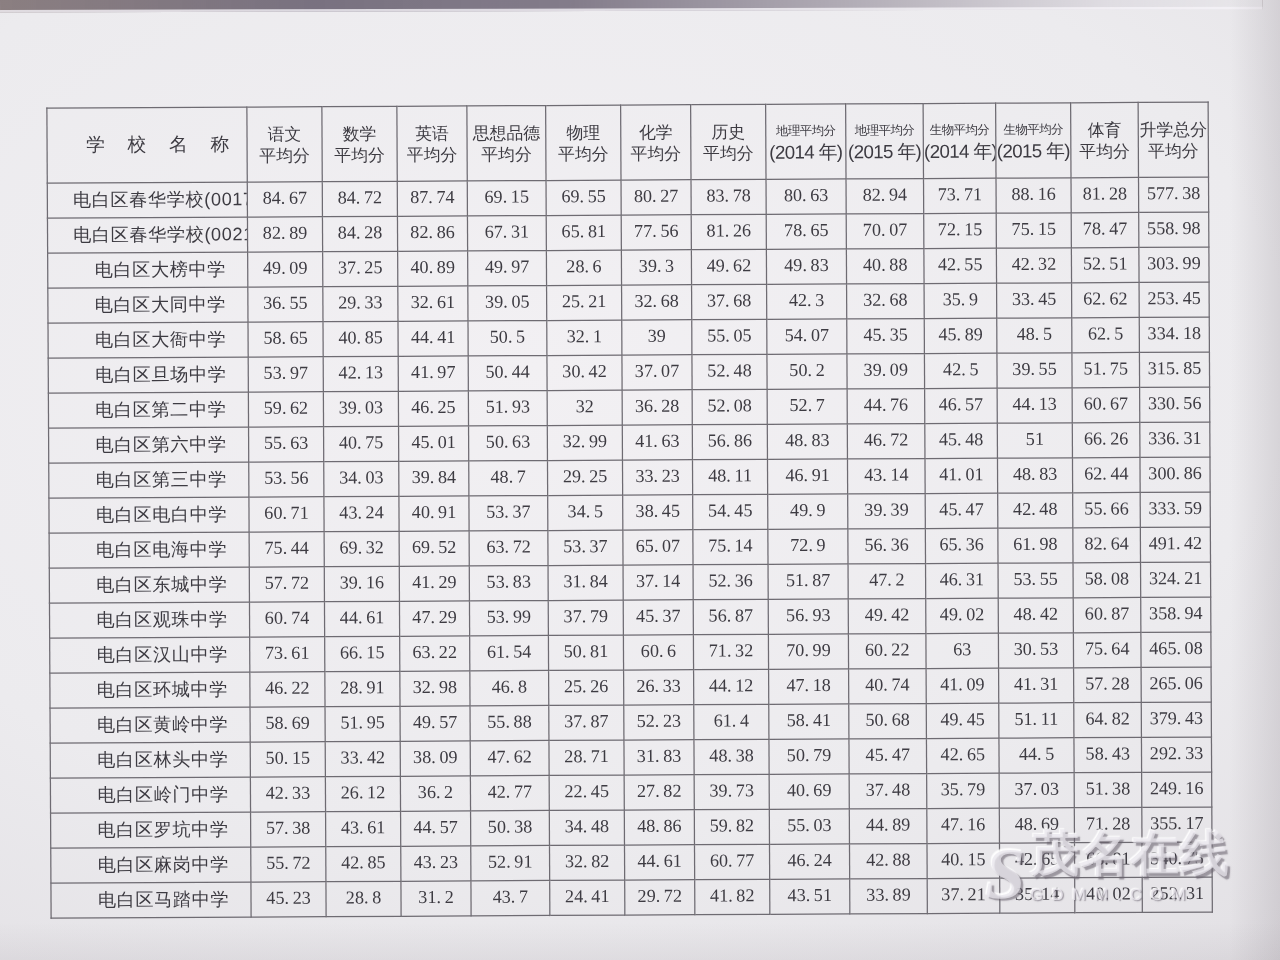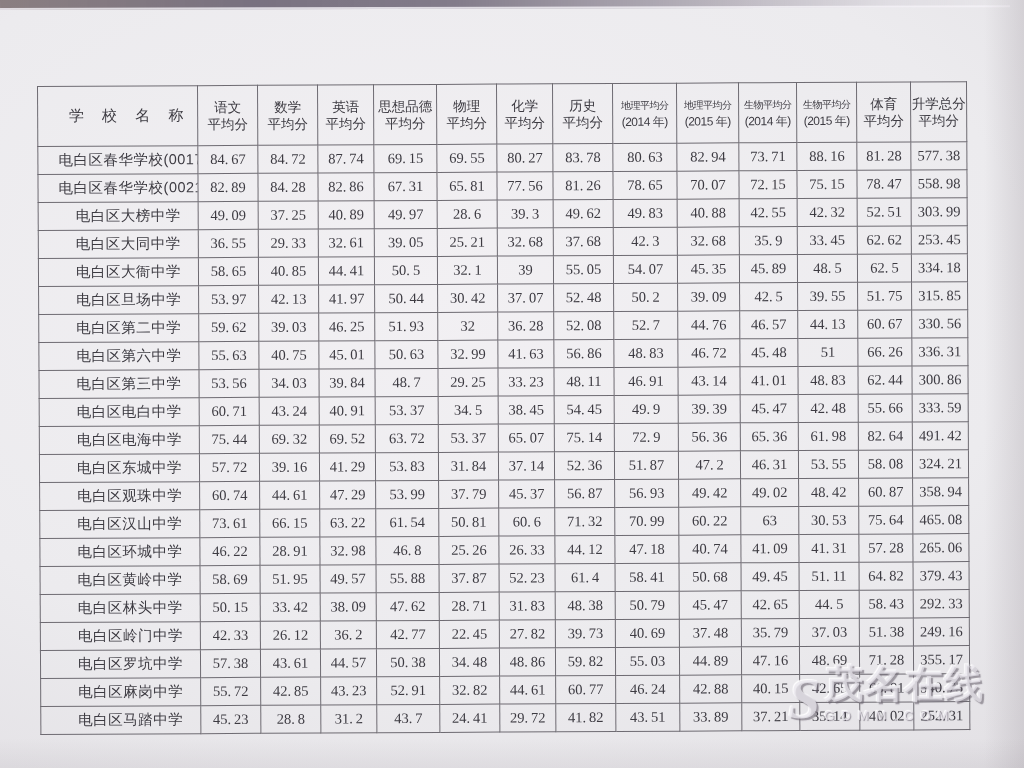--- a/index.html
+++ b/index.html
@@ -42,21 +42,21 @@
     border:1px solid #6e6b72;
     color:#3d3b42;
     text-align:center; vertical-align:middle;
     overflow:hidden; white-space:nowrap;
   }
   table.scores thead th { height:60px; font-weight:normal; }
   table.scores tbody td { height:28px; }
   .th-school { font-size:15px; letter-spacing:7px; padding-left:24px; }
   .hl1, .hl2 { font-size:13.5px; line-height:17px; }
   th.small-year .hl1 { font-size:10px; letter-spacing:-0.5px; }
-  th.small-year .hl2 { font-size:12px; letter-spacing:-0.5px; }
+  th.small-year .hl2 { font-size:15px; letter-spacing:-0.5px; }
   td.school {
     text-align:left; padding-left:20px; font-size:14.5px; letter-spacing:0.5px;
   }
   td.num {
     font-family:"Liberation Serif", "DejaVu Serif", serif;
     font-size:14.5px;
   }
   
   .watermark {
     position:absolute; left:788px; top:662px; width:230px; height:85px;

